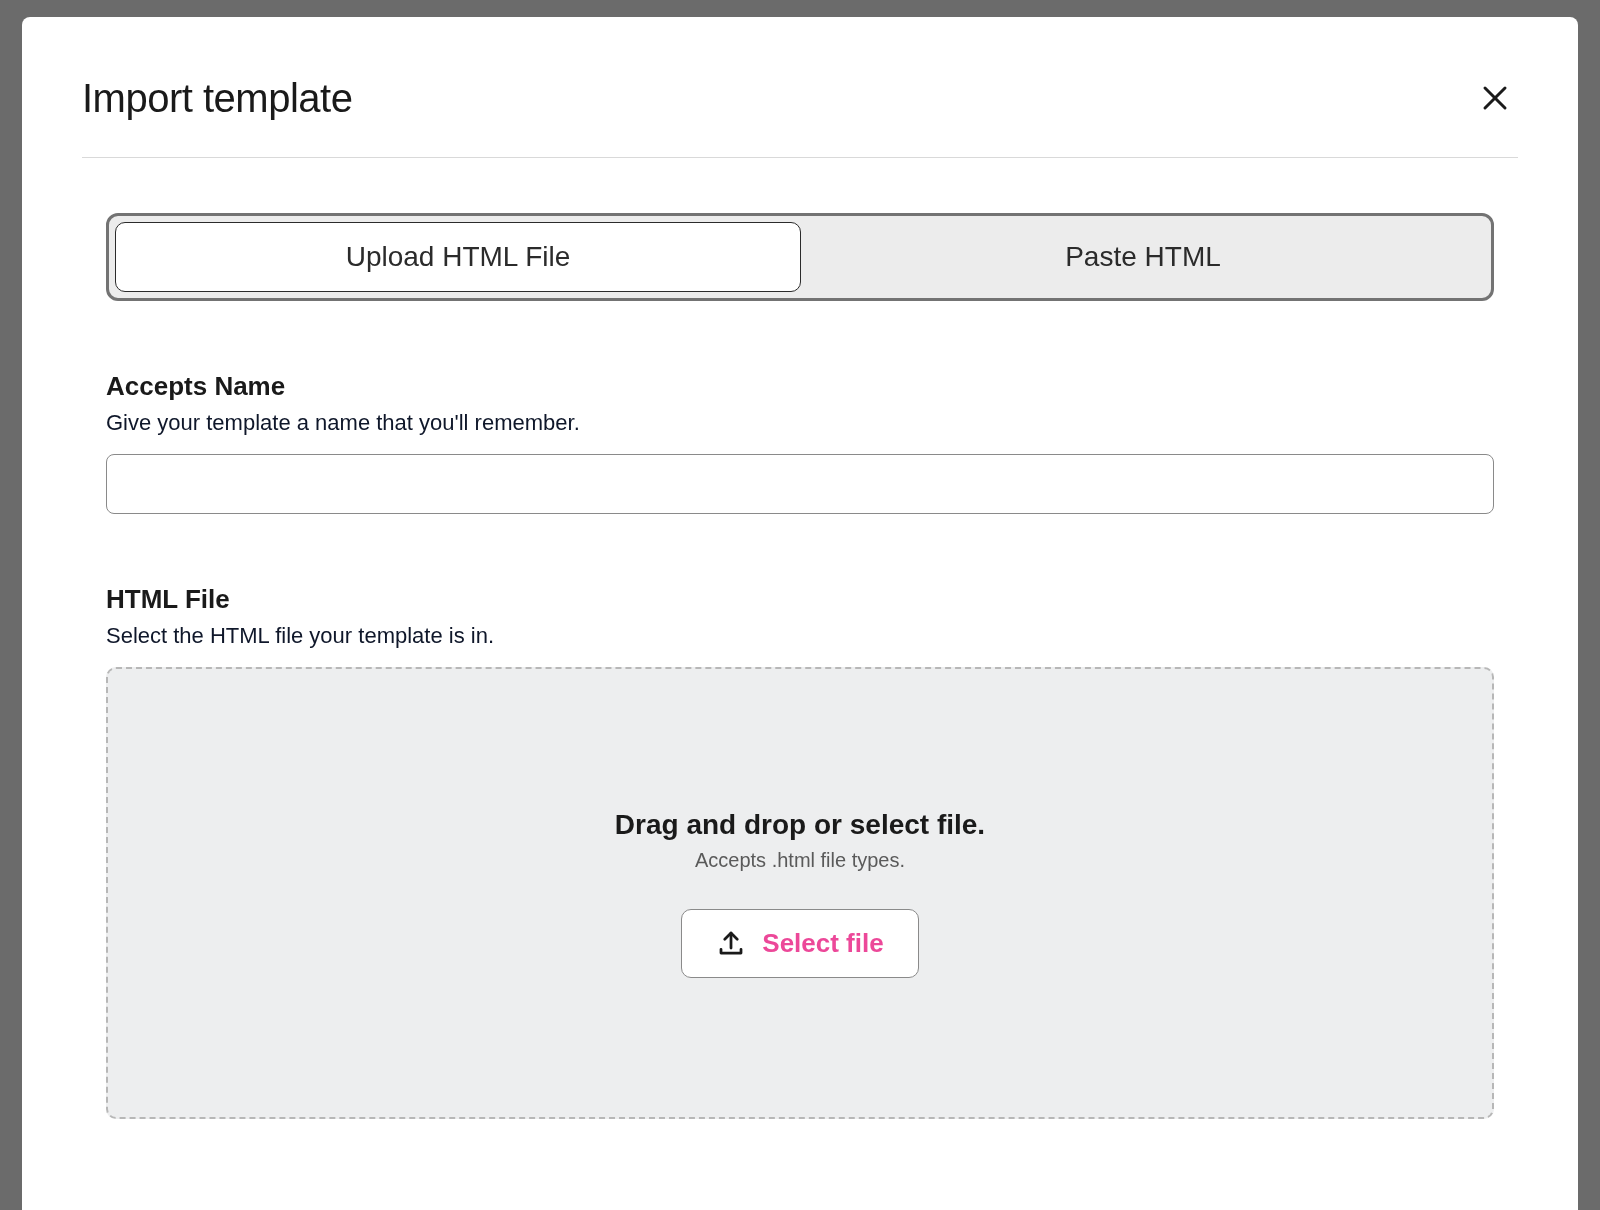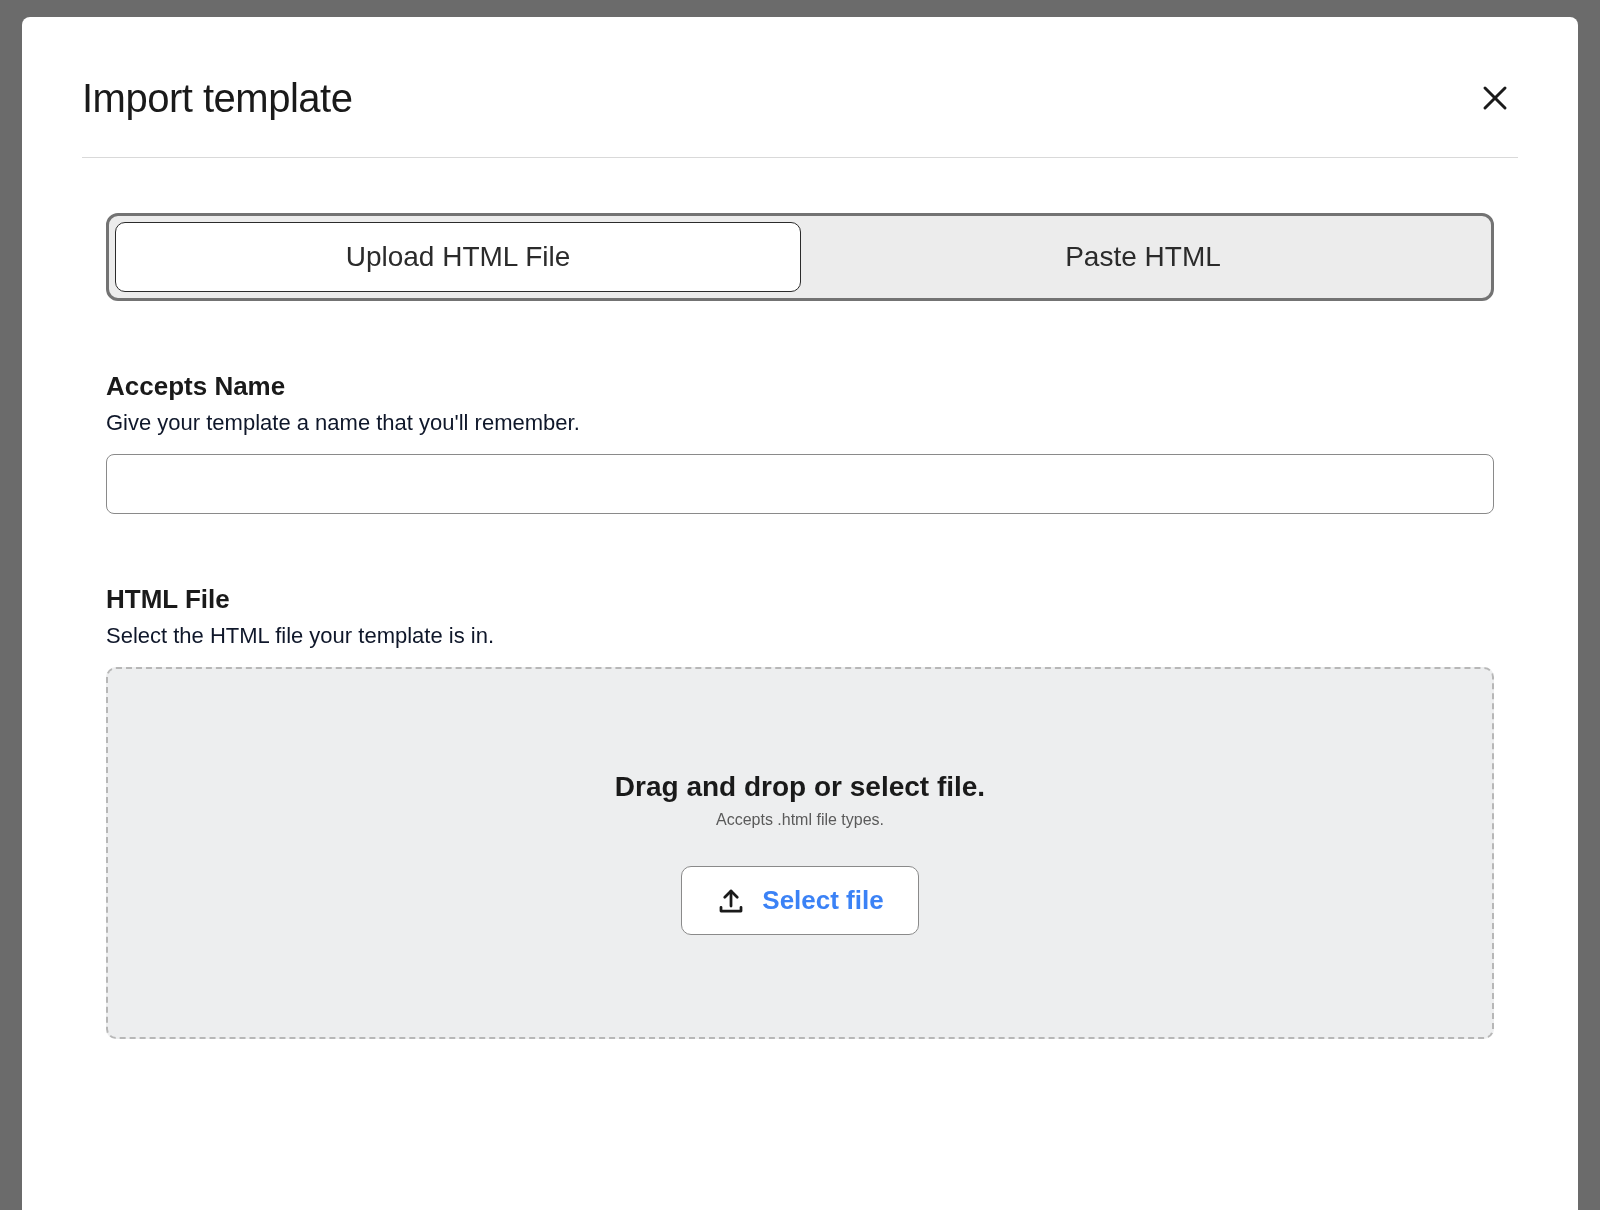--- a/index.html
+++ b/index.html
@@ -97,51 +97,51 @@
       height: 60px;
       border: 1.5px solid #8a8a8a;
       border-radius: 8px;
       font-size: 22px;
       padding: 0 16px;
       outline: none;
       background: #ffffff;
     }
     .dropzone {
       width: 100%;
-      height: 372px;
+      height: 452px;
       background: #edeeef;
       border: 2px dashed #b7b7b7;
       border-radius: 10px;
       display: flex;
       flex-direction: column;
       align-items: center;
       justify-content: center;
       gap: 8px;
     }
     .dropzone-title {
       font-size: 28px;
       font-weight: 700;
       color: #1a1a1a;
     }
     .dropzone-sub {
-      font-size: 16px;
+      font-size: 20px;
       color: #5a5a5a;
       margin-bottom: 29px;
     }
     .select-file-btn {
       display: inline-flex;
       align-items: center;
       gap: 16px;
       background: #ffffff;
       border: 1.5px solid #8a8a8a;
       border-radius: 10px;
       padding: 18px 34px;
       font-size: 26px;
       font-weight: 600;
-      color: #3b82f6;
+      color: #ec4899;
       cursor: pointer;
     }
     .select-file-btn svg {
       width: 30px;
       height: 30px;
     }
     .content-wrap {
       padding: 0 84px;
     }
     .header-wrap {

